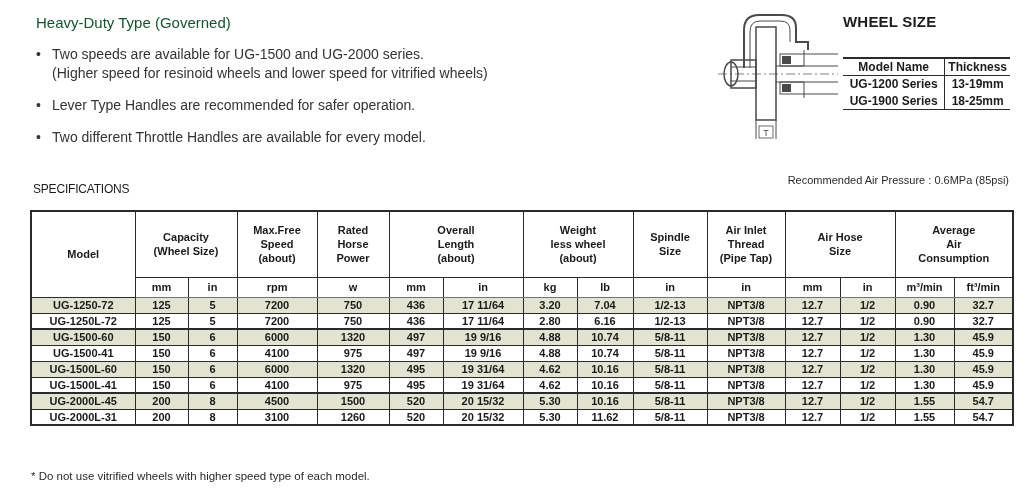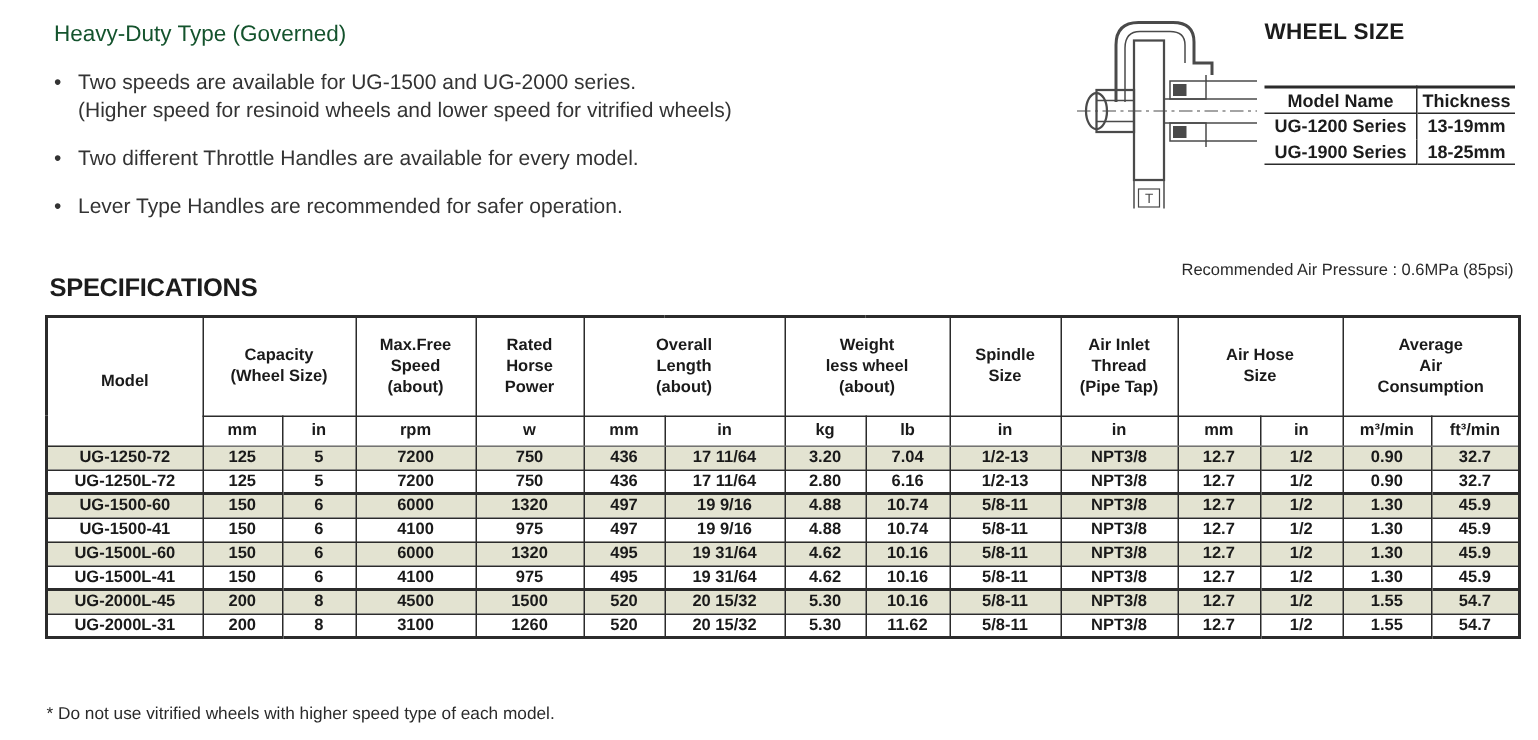--- a/index.html
+++ b/index.html
@@ -25,21 +25,21 @@
   
   .wheel-size { position: absolute; left: 843px; top: 13px; width: 167px; }
   .wheel-size-title { font-size: 15px; font-weight: bold; color: #1c1c1c; letter-spacing: 0.2px; }
   .ws-table { width: 100%; border-collapse: collapse; margin-top: 27px; font-size: 12px; font-weight: bold; color: #1c1c1c; }
   .ws-table th, .ws-table td { padding: 1px 2px; text-align: center; height: 17px; }
   .ws-table thead tr { border-top: 2px solid #2b2b2b; border-bottom: 1.5px solid #2b2b2b; }
   .ws-table tbody tr:last-child { border-bottom: 1.5px solid #2b2b2b; }
   .ws-table .col-div { border-right: 1px solid #2b2b2b; }
 
   
-  .spec-title { position: absolute; left: 33px; top: 182px; font-size: 17px; font-weight: bold; color: #1c1c1c; letter-spacing: -0.2px; }
+  .spec-title { position: absolute; left: 33px; top: 182px; font-size: 12px; font-weight: normal; color: #1c1c1c; letter-spacing: -0.2px; }
   .air-note { position: absolute; right: 16px; top: 174px; font-size: 11px; color: #2a2a2a; }
 
   .spec-table {
     position: absolute; left: 30px; top: 210px; width: 980px;
     border-collapse: collapse; table-layout: fixed;
     font-size: 11px; font-weight: bold; color: #1a1a1a; text-align: center;
   }
   .spec-table th, .spec-table td { border: 1px solid #2b2b2b; padding: 0 2px; }
   .spec-table thead th { background: #fff; }
   .spec-table .group-row th { height: 66px; line-height: 1.3; white-space: pre-line; vertical-align: middle; }
@@ -61,24 +61,24 @@
 <body>
 
 <div class="intro">
   <div class="intro-title">Heavy-Duty Type (Governed)</div>
 
   <div class="bullet-item">
     <div><span class="dot">•</span><span>Two speeds are available for UG-1500 and UG-2000 series.</span></div>
     <div class="bullet-sub">(Higher speed for resinoid wheels and lower speed for vitrified wheels)</div>
   </div>
   <div class="bullet-item">
-    <div><span class="dot">•</span><span>Two different Throttle Handles are available for every model.</span></div>
+    <div><span class="dot">•</span><span>Lever Type Handles are recommended for safer operation.</span></div>
   </div>
   <div class="bullet-item">
-    <div><span class="dot">•</span><span>Lever Type Handles are recommended for safer operation.</span></div>
+    <div><span class="dot">•</span><span>Two different Throttle Handles are available for every model.</span></div>
   </div>
 </div>
 
 <div class="diagram-wrap">
   <svg width="130" height="145" viewBox="0 0 130 145">
 
     <line class="ln" x1="8" y1="70" x2="128" y2="70" stroke-width="0.7" stroke-dasharray="9 3 2 3"></line>
 
     <path class="ln" d="M34,64 L34,26 Q34,11 49,11 L72,11 Q86,11 86,24 L86,38 L98,38 L98,46" stroke-width="2"></path>
 

